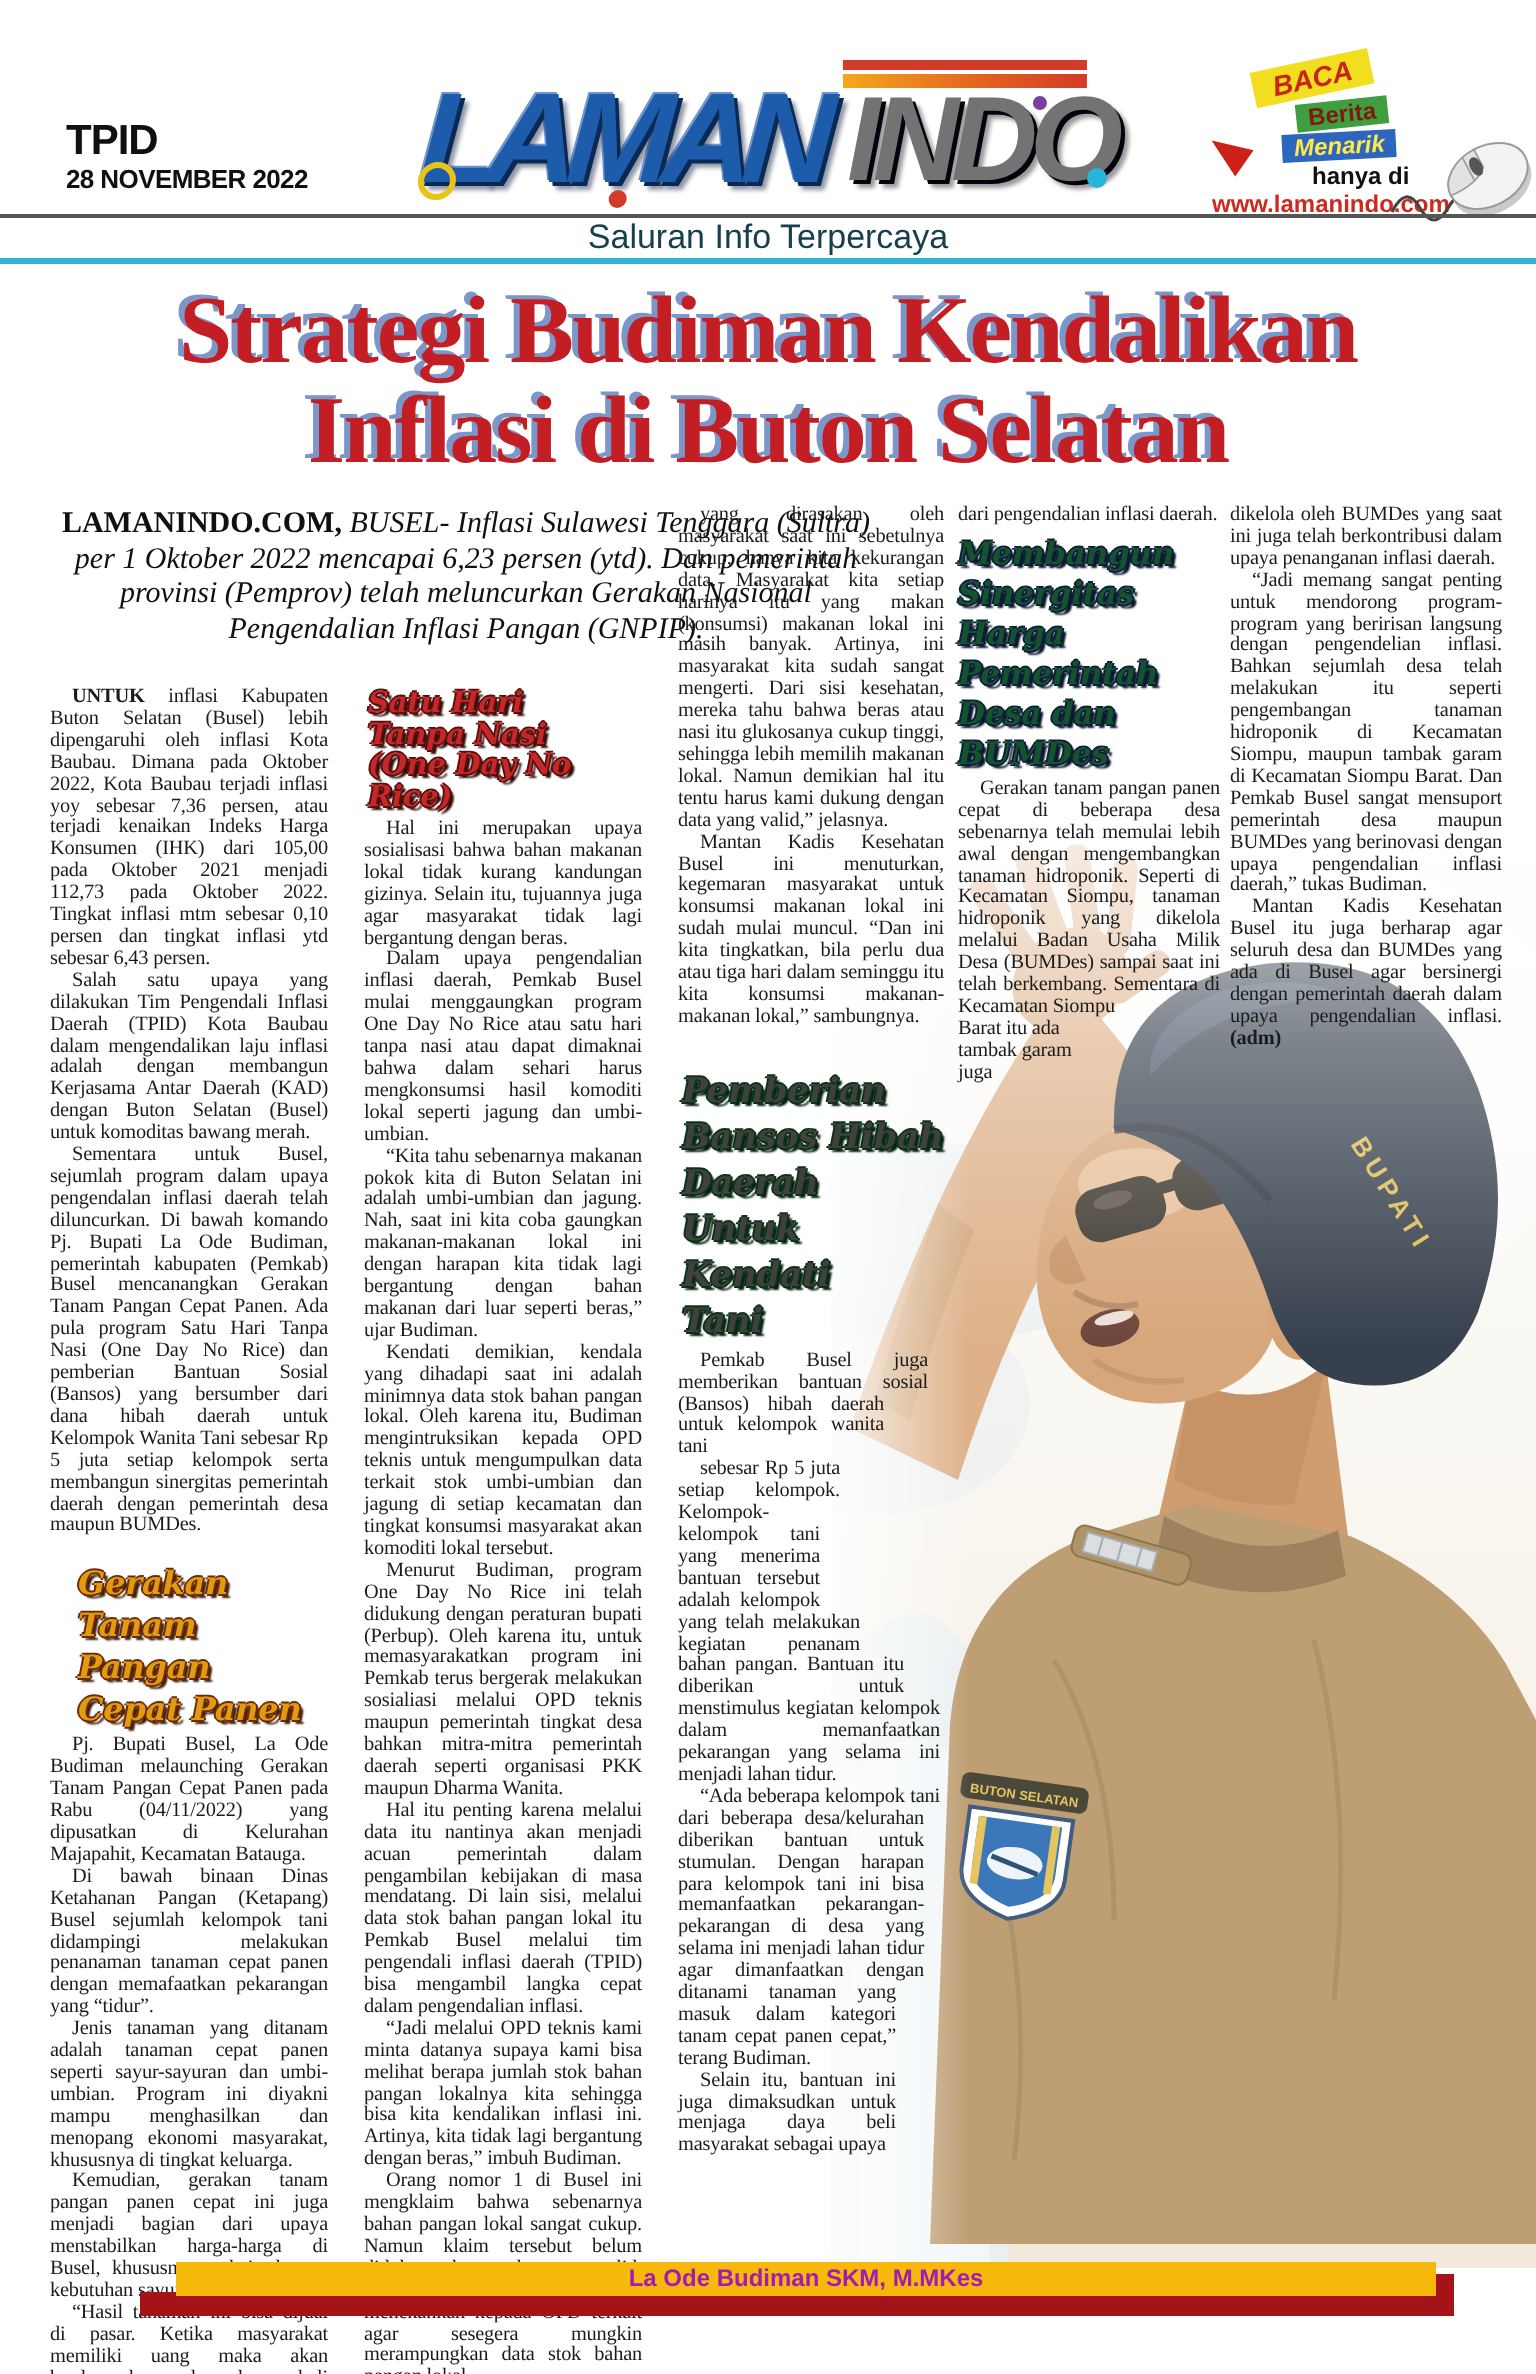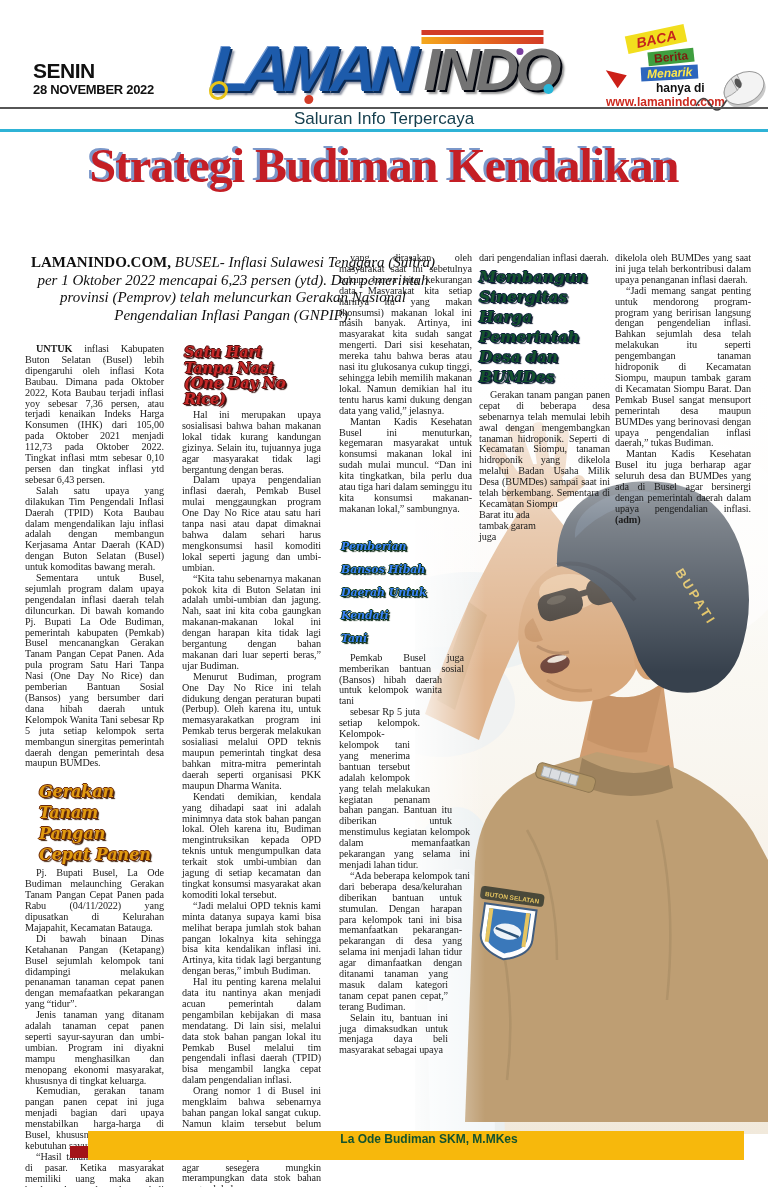--- a/index.html
+++ b/index.html
@@ -64,44 +64,44 @@
   .c4{left:479px;top:253px;width:131px;}
   .c5{left:615px;top:253px;width:136px;}
   .p{margin:0;text-indent:11px;}
   .shim{float:right;clear:right;}
 
   .h-fancy{font-family:"DejaVu Serif",serif;font-weight:bold;font-style:italic;text-align:left;text-indent:0;}
   .h-gold{color:#e09b10;font-size:16px;line-height:21px;margin:12px 0 3px 14px;
           text-shadow:1px 0 #6e2a08,-1px 0 #6e2a08,0 1px #6e2a08,0 -1px #6e2a08,2px 2px 1px #3c1f09;}
   .h-red{color:#c62828;font-size:14.5px;line-height:15.5px;margin:0 0 4px 2px;
          text-shadow:1px 0 #55100f,-1px 0 #55100f,0 1px #55100f,0 -1px #55100f,2px 2px 1px #2f0907;}
-  .h-green{color:#3b82f6;font-size:11px;line-height:23px;margin:20px 0 3px 2px;
+  .h-green{color:#404040;font-size:17px;line-height:23px;margin:20px 0 3px 2px;
            text-shadow:1px 0 #0a3316,-1px 0 #0a3316,0 1px #0a3316,0 -1px #0a3316,2px 2px 1px #05200d;}
   .h-blue{color:#14532d;font-size:15.5px;line-height:20px;margin:3px 0 3px 0;
           text-shadow:1px 0 #0d1f3c,-1px 0 #0d1f3c,0 1px #0d1f3c,0 -1px #0d1f3c,2px 2px 1px #081426;}
   .narrow-tail{width:72px;text-align:left;}
 
   
   .photo{position:absolute;left:415px;top:372px;width:353px;height:762px;z-index:0;}
 
   
   .cap-red{position:absolute;left:70px;top:1146px;width:657px;height:12px;background:#a31318;z-index:3;}
   .cap-notch{position:absolute;left:718px;top:1137px;width:9px;height:11px;background:#a31318;z-index:3;}
-  .cap-yellow{position:absolute;left:88px;top:1131px;width:630px;height:29px;background:#f7b80c;z-index:4;
+  .cap-yellow{position:absolute;left:88px;top:1131px;width:630px;height:17px;background:#f7b80c;z-index:4;
               text-align:center;font-family:"Liberation Sans",sans-serif;font-weight:bold;
-              font-size:12px;line-height:17px;color:#14532d;padding-left:26px;}
+              font-size:12px;line-height:17px;color:#a21caf;}
 </style>
 </head>
 <body>
 
 <div class="page">
 
   <header>
     <div class="date-block">
-      <div class="date-day">SENIN</div>
+      <div class="date-day">TPID</div>
       <div class="date-date">28 NOVEMBER 2022</div>
     </div>
 
     <div class="logo">
       <div class="logo-laman">
         <span>LAMAN</span>
         <span class="dot dot-yellow"></span>
         <span class="dot dot-red"></span>
       </div>
       <div class="logo-indo">
@@ -134,20 +134,21 @@
       </svg>
     </div>
 
     <div class="rule-dark"></div>
     <div class="tagline">Saluran Info Terpercaya</div>
     <div class="rule-cyan"></div>
   </header>
 
   <h1 class="headline" style="margin:0;">
     <span style="display:block">Strategi Budiman Kendalikan</span>
+    <span style="display:block">Inflasi di Buton Selatan</span>
   </h1>
 
   <svg class="photo" viewBox="0 0 353 762">
     <defs>
       <linearGradient id="sky" x1="0" y1="0" x2="0" y2="1">
         <stop offset="0" stop-color="#ffffff"></stop>
         <stop offset="0.55" stop-color="#f8f4ec"></stop>
         <stop offset="1" stop-color="#efe6d6"></stop>
       </linearGradient>
       <linearGradient id="wash" x1="0" y1="0" x2="0" y2="1">
@@ -256,24 +257,24 @@
 
   <div class="col c2">
     <div class="h-fancy h-red">
       <span style="display:block">Satu Hari</span>
       <span style="display:block">Tanpa Nasi</span>
       <span style="display:block">(One Day No Rice)</span>
     </div>
     <p class="p">Hal ini merupakan upaya sosialisasi bahwa bahan makanan lokal tidak kurang kandungan gizinya. Selain itu, tujuannya juga agar masyarakat tidak lagi bergantung dengan beras.</p>
     <p class="p">Dalam upaya pengendalian inflasi daerah, Pemkab Busel mulai menggaungkan program One Day No Rice atau satu hari tanpa nasi atau dapat dimaknai bahwa dalam sehari harus mengkonsumsi hasil komoditi lokal seperti jagung dan umbi-umbian.</p>
     <p class="p">“Kita tahu sebenarnya makanan pokok kita di Buton Selatan ini adalah umbi-umbian dan jagung. Nah, saat ini kita coba gaungkan makanan-makanan lokal ini dengan harapan kita tidak lagi bergantung dengan bahan makanan dari luar seperti beras,” ujar Budiman.</p>
+    <p class="p">Kendati demikian, kendala yang dihadapi saat ini adalah minimnya data stok bahan pangan lokal. Oleh karena itu, Budiman mengintruksikan kepada OPD teknis untuk mengumpulkan data terkait stok umbi-umbian dan jagung di setiap kecamatan dan tingkat konsumsi masyarakat akan komoditi lokal tersebut.</p>
     <p class="p">Menurut Budiman, program One Day No Rice ini telah didukung dengan peraturan bupati (Perbup). Oleh karena itu, untuk memasyarakatkan program ini Pemkab terus bergerak melakukan sosialiasi melalui OPD teknis maupun pemerintah tingkat desa bahkan mitra-mitra pemerintah daerah seperti organisasi PKK maupun Dharma Wanita.</p>
-    <p class="p">Kendati demikian, kendala yang dihadapi saat ini adalah minimnya data stok bahan pangan lokal. Oleh karena itu, Budiman mengintruksikan kepada OPD teknis untuk mengumpulkan data terkait stok umbi-umbian dan jagung di setiap kecamatan dan tingkat konsumsi masyarakat akan komoditi lokal tersebut.</p>
+    <p class="p">Hal itu penting karena melalui data itu nantinya akan menjadi acuan pemerintah dalam pengambilan kebijakan di masa mendatang. Di lain sisi, melalui data stok bahan pangan lokal itu Pemkab Busel melalui tim pengendali inflasi daerah (TPID) bisa mengambil langka cepat dalam pengendalian inflasi.</p>
     <p class="p">“Jadi melalui OPD teknis kami minta datanya supaya kami bisa melihat berapa jumlah stok bahan pangan lokalnya kita sehingga bisa kita kendalikan inflasi ini. Artinya, kita tidak lagi bergantung dengan beras,” imbuh Budiman.</p>
-    <p class="p">Hal itu penting karena melalui data itu nantinya akan menjadi acuan pemerintah dalam pengambilan kebijakan di masa mendatang. Di lain sisi, melalui data stok bahan pangan lokal itu Pemkab Busel melalui tim pengendali inflasi daerah (TPID) bisa mengambil langka cepat dalam pengendalian inflasi.</p>
     <p class="p">Orang nomor 1 di Busel ini mengklaim bahwa sebenarnya bahan pangan lokal sangat cukup. Namun klaim tersebut belum didukung dengan data yang valid. Untuk itu, pihaknya kembali menekankan kepada OPD terkait agar sesegera mungkin merampungkan data stok bahan pangan lokal.</p>
 
   </div>
 
   <div class="col c3">
     <p class="p">yang dirasakan oleh masyarakat saat ini sebetulnya cukup, hanya kita kekurangan data. Masyarakat kita setiap harinya itu yang makan (konsumsi) makanan lokal ini masih banyak. Artinya, ini masyarakat kita sudah sangat mengerti. Dari sisi kesehatan, mereka tahu bahwa beras atau nasi itu glukosanya cukup tinggi, sehingga lebih memilih makanan lokal. Namun demikian hal itu tentu harus kami dukung dengan data yang valid,” jelasnya.</p>
     <p class="p">Mantan Kadis Kesehatan Busel ini menuturkan, kegemaran masyarakat untuk konsumsi makanan lokal ini sudah mulai muncul. “Dan ini kita tingkatkan, bila perlu dua atau tiga hari dalam seminggu itu kita konsumsi makanan-makanan lokal,” sambungnya.</p>
     <div class="h-fancy h-green">
       <span style="display:block">Pemberian</span>
       <span style="display:block">Bansos Hibah</span>

